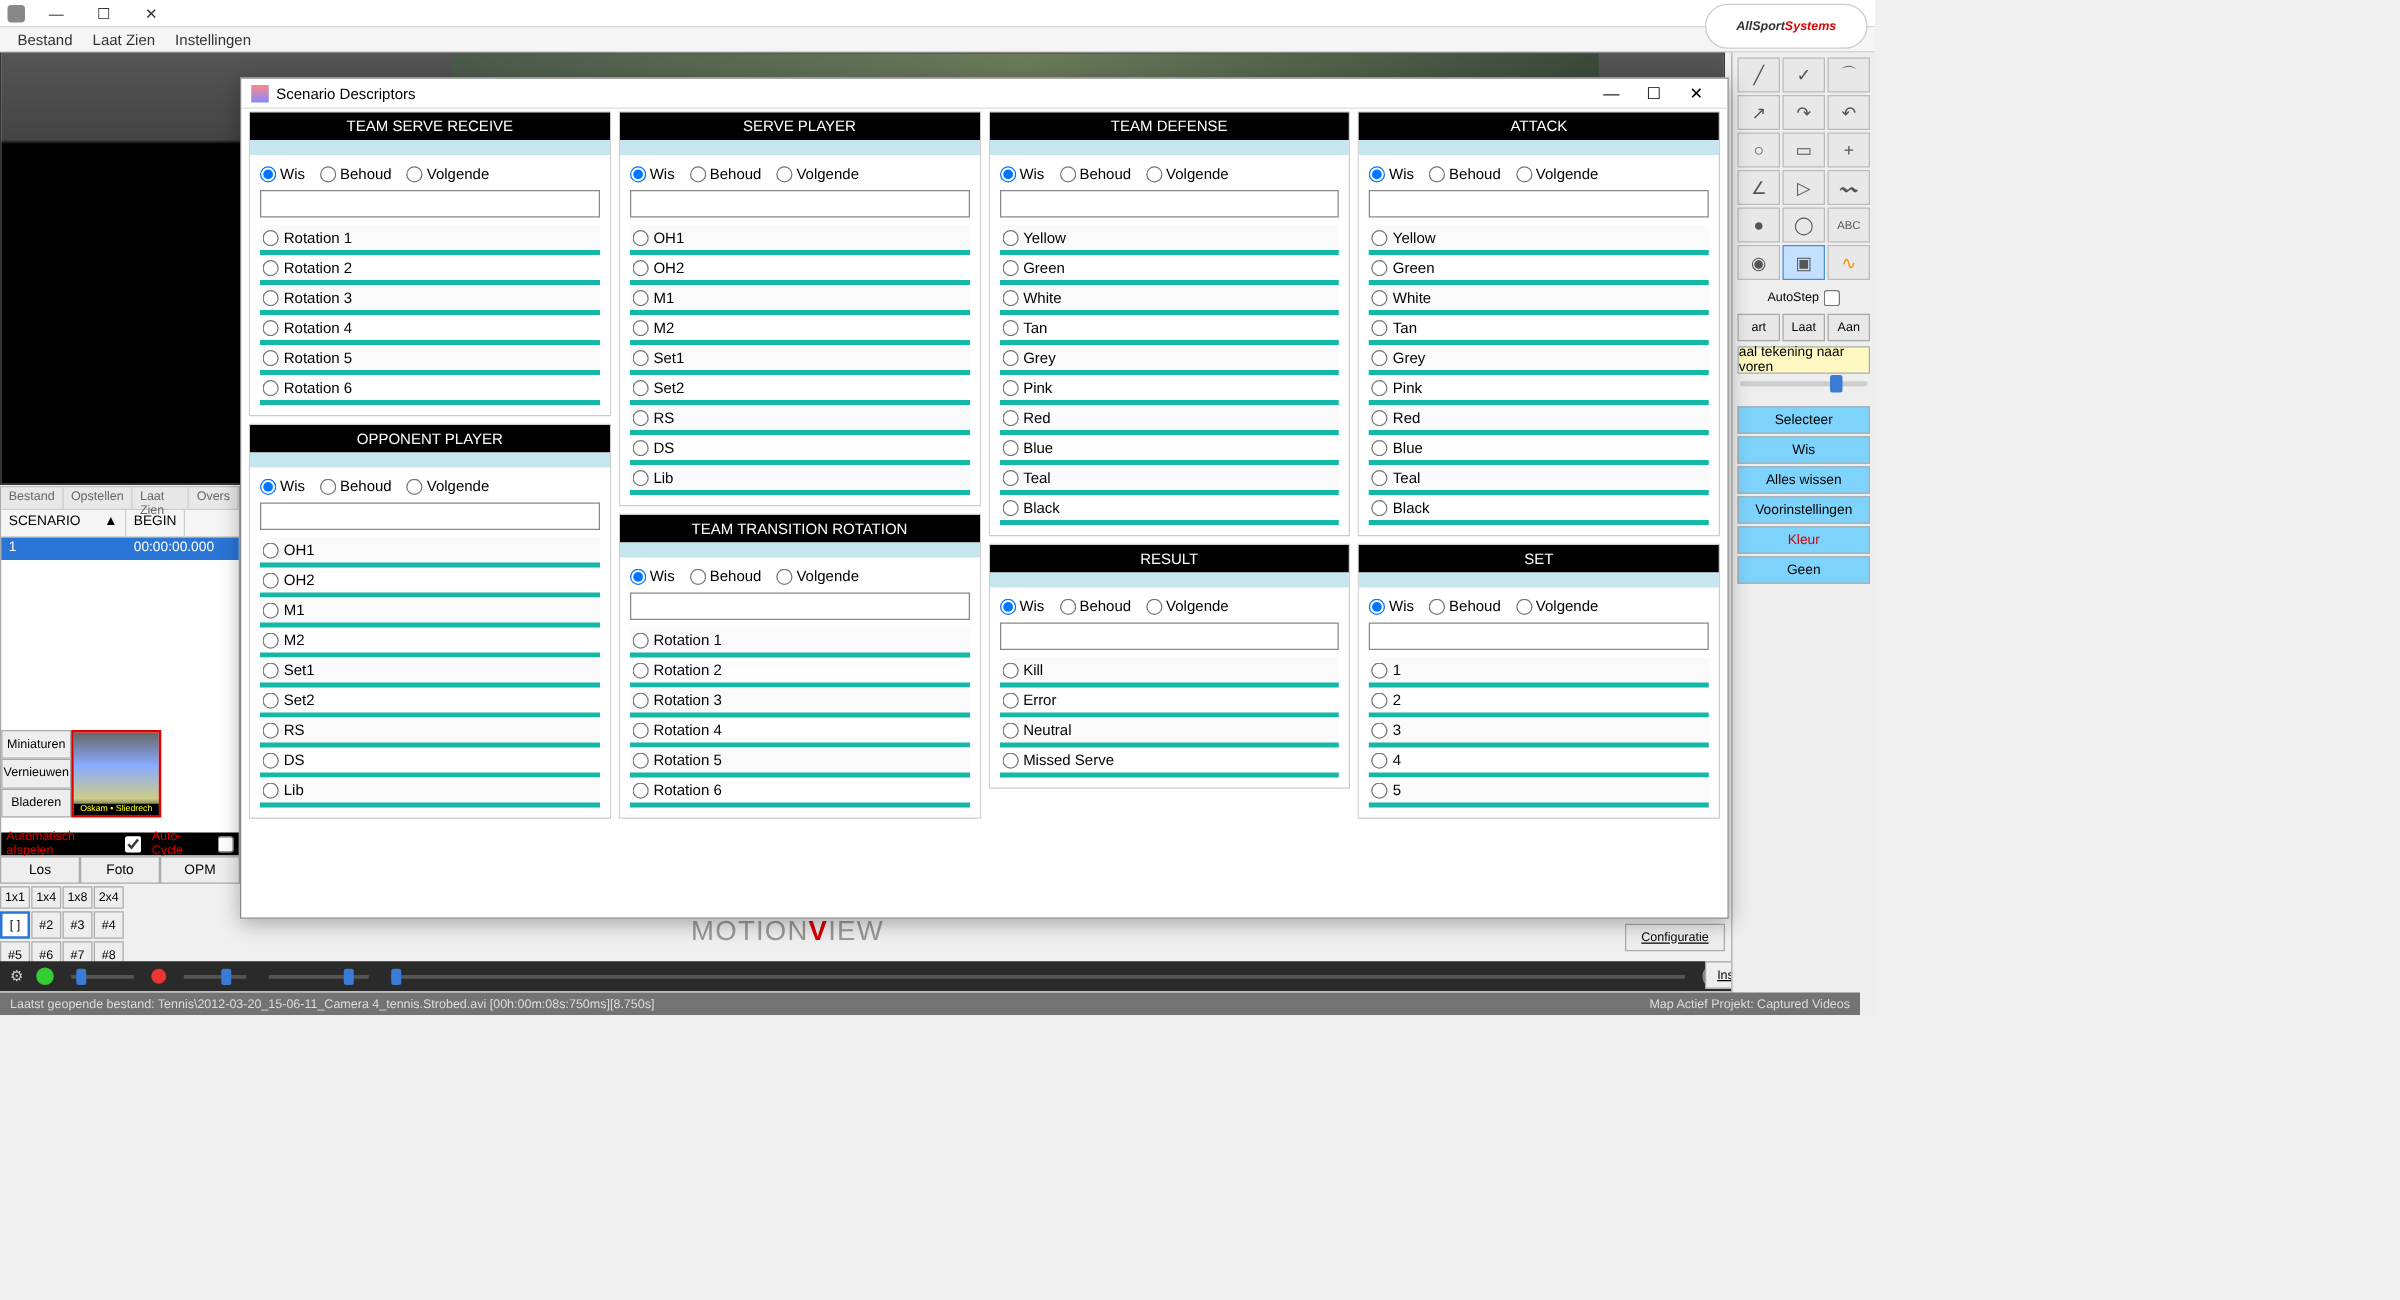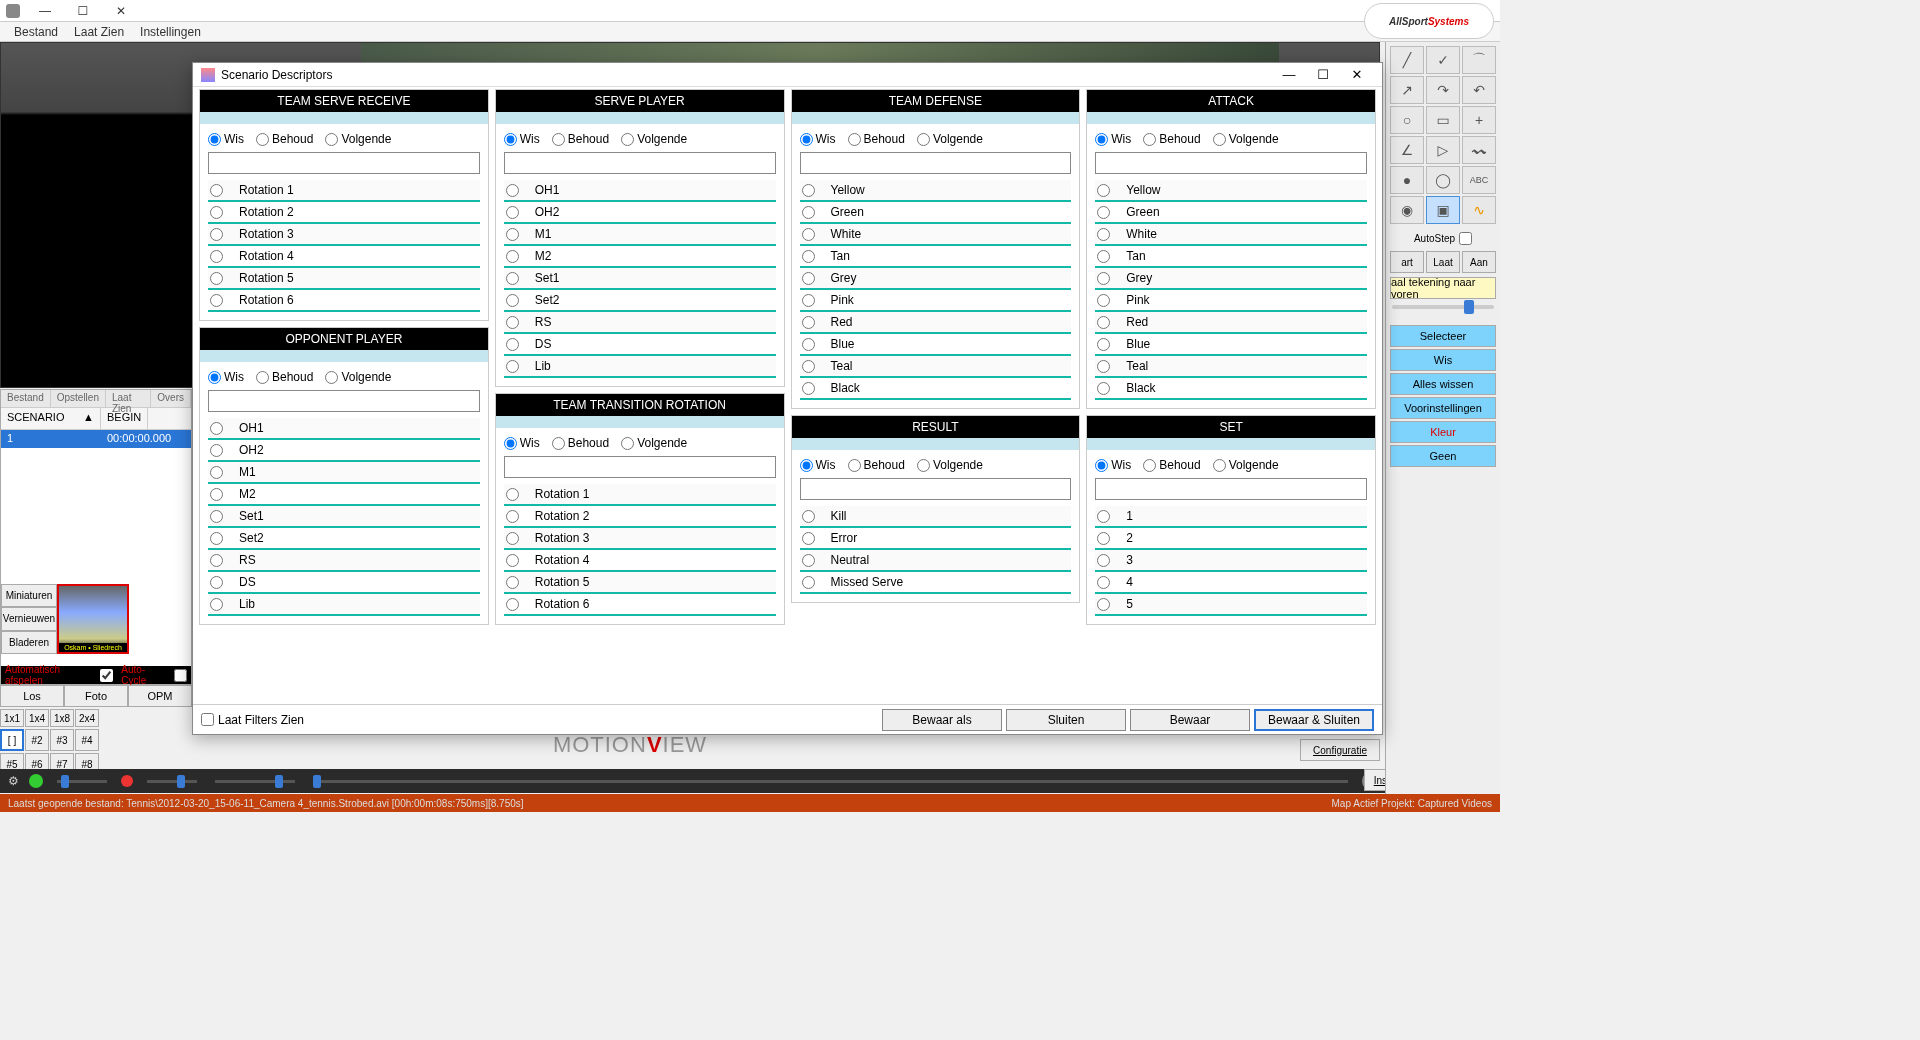--- a/index.html
+++ b/index.html
@@ -74,42 +74,42 @@
 .transport .green { width:14px; height:14px; background:#3c3; border-radius:50%; }
 .transport .rec { width:12px; height:12px; background:#e33; border-radius:50%; }
 .transport .track { flex:1; height:3px; background:#555; position:relative; margin:0 4px; }
 .transport .track .knob { position:absolute; top:-5px; width:8px; height:13px; background:#3a7bd5; border-radius:2px; }
 .pausebtn { width:20px; height:20px; border:2px solid #888; border-radius:50%; display:flex; align-items:center; justify-content:center; color:#888; margin-left:auto; }
 .lowerbtns { position:absolute; right:4px; top:697px; display:flex; gap:2px;text-decoration:underline; }
 .lowerbtns .b { width:60px; height:22px; border:1px solid #aaa; background:#eee; display:flex; align-items:center; justify-content:center; font-size:10px; }
 .lowerbtns .sq { width:22px; }
 
 
-.statusbar { position:absolute; left:0; bottom:0; right:0; height:18px; background:#c2410c; color:#ddd; font-size:10px; display:flex; align-items:center; padding:0 8px; justify-content:space-between; }
+.statusbar { position:absolute; left:0; bottom:0; right:12px; height:18px; background:#737373; color:#ddd; font-size:10px; display:flex; align-items:center; padding:0 8px; justify-content:space-between; }
 
 
 .watermark { position:absolute; left:0; top:690px; width:1260px; text-align:center; font-size:22px; color:#999; font-weight:300; letter-spacing:1px;}
 .watermark .v { color:#d00; font-weight:bold; }
 
 
 .modal { position:absolute; left:192px; top:62px; width:1191px; height:673px; background:#fff; border:1px solid #888; box-shadow:0 4px 16px rgba(0,0,0,.3); display:flex; flex-direction:column; }
 .modal .mtitle { height:24px; display:flex; align-items:center; padding:0 8px; font-size:12px; border-bottom:1px solid #ddd; }
 .modal .mtitle .micon { width:14px; height:14px; background:linear-gradient(#f88,#88f); margin-right:6px; }
 .modal .mtitle .sp { flex:1; }
 .modal .mtitle .wbtn { width:34px; text-align:center; font-size:13px; }
 .modal .panels { flex:1; display:flex; gap:6px; padding:2px 6px 0 6px; overflow:hidden; }
 .modal .colset { flex:1; display:flex; flex-direction:column; gap:0; overflow-y:auto; }
 .modal .panel { border:1px solid #ccc; margin-bottom:6px; }
 .modal .ph { background:#000; color:#fff; text-align:center; padding:4px 0; font-size:12px; font-weight:500; }
 .modal .pbar { height:12px; background:#c5e6ef; }
 .modal .pbody { padding:8px; font-size:12px; }
 .modal .rgrp { display:flex; gap:12px; margin-bottom:6px; }
 .modal .rgrp label { display:flex; align-items:center; gap:3px; }
 .modal .tinput { width:100%; height:22px; border:1px solid #888; margin-bottom:6px; padding:0 4px; }
-.modal .opt { display:flex; align-items:center; gap:16px; padding:3px 2px; border-bottom:2px solid #14b8a6; }
+.modal .opt { display:flex; align-items:center; gap:4px; padding:3px 2px; border-bottom:4px solid #14b8a6; }
 .modal .opt:nth-child(odd){ background:#fafafa; }
 
 .modal .footer { height:30px; border-top:1px solid #ccc; display:flex; align-items:center; padding:0 8px; gap:4px; }
 .modal .footer .chk { display:flex; align-items:center; gap:4px; font-size:12px; }
 .modal .footer .sp { flex:1; }
 .modal .footer .fbtn { width:120px; height:22px; border:1px solid #888; background:#eee; display:flex; align-items:center; justify-content:center; font-size:12px; }
 .modal .footer .fbtn.primary { border:2px solid #2a76d6; }
 
 input[type=radio], input[type=checkbox] { margin:0; }
 </style>
@@ -537,29 +537,18 @@
             </div><div class="opt">
               <input type="radio" name="o7" style=""> 
               <span>4</span>
             </div><div class="opt">
               <input type="radio" name="o7" style=""> 
               <span>5</span>
             </div></div>
         </div>
       </div>
     </div>
-  <div class="footer">
-    <label class="chk">
-      <input type="checkbox" style=""> 
-        <span>Laat Filters Zien</span>
-    </label>
-    <div class="sp"></div>
-    <div class="fbtn">Bewaar als</div>
-    <div class="fbtn">Sluiten</div>
-    <div class="fbtn">Bewaar</div>
-    <div class="fbtn primary">Bewaar &amp; Sluiten</div>
-  </div>
 </div>
 
 <div class="statusbar">
   <span>Laatst geopende bestand: Tennis\2012-03-20_15-06-11_Camera 4_tennis.Strobed.avi  [00h:00m:08s:750ms][8.750s]</span>
   <span>Map Actief Projekt: Captured Videos</span>
 </div>
 
 </body></html>

